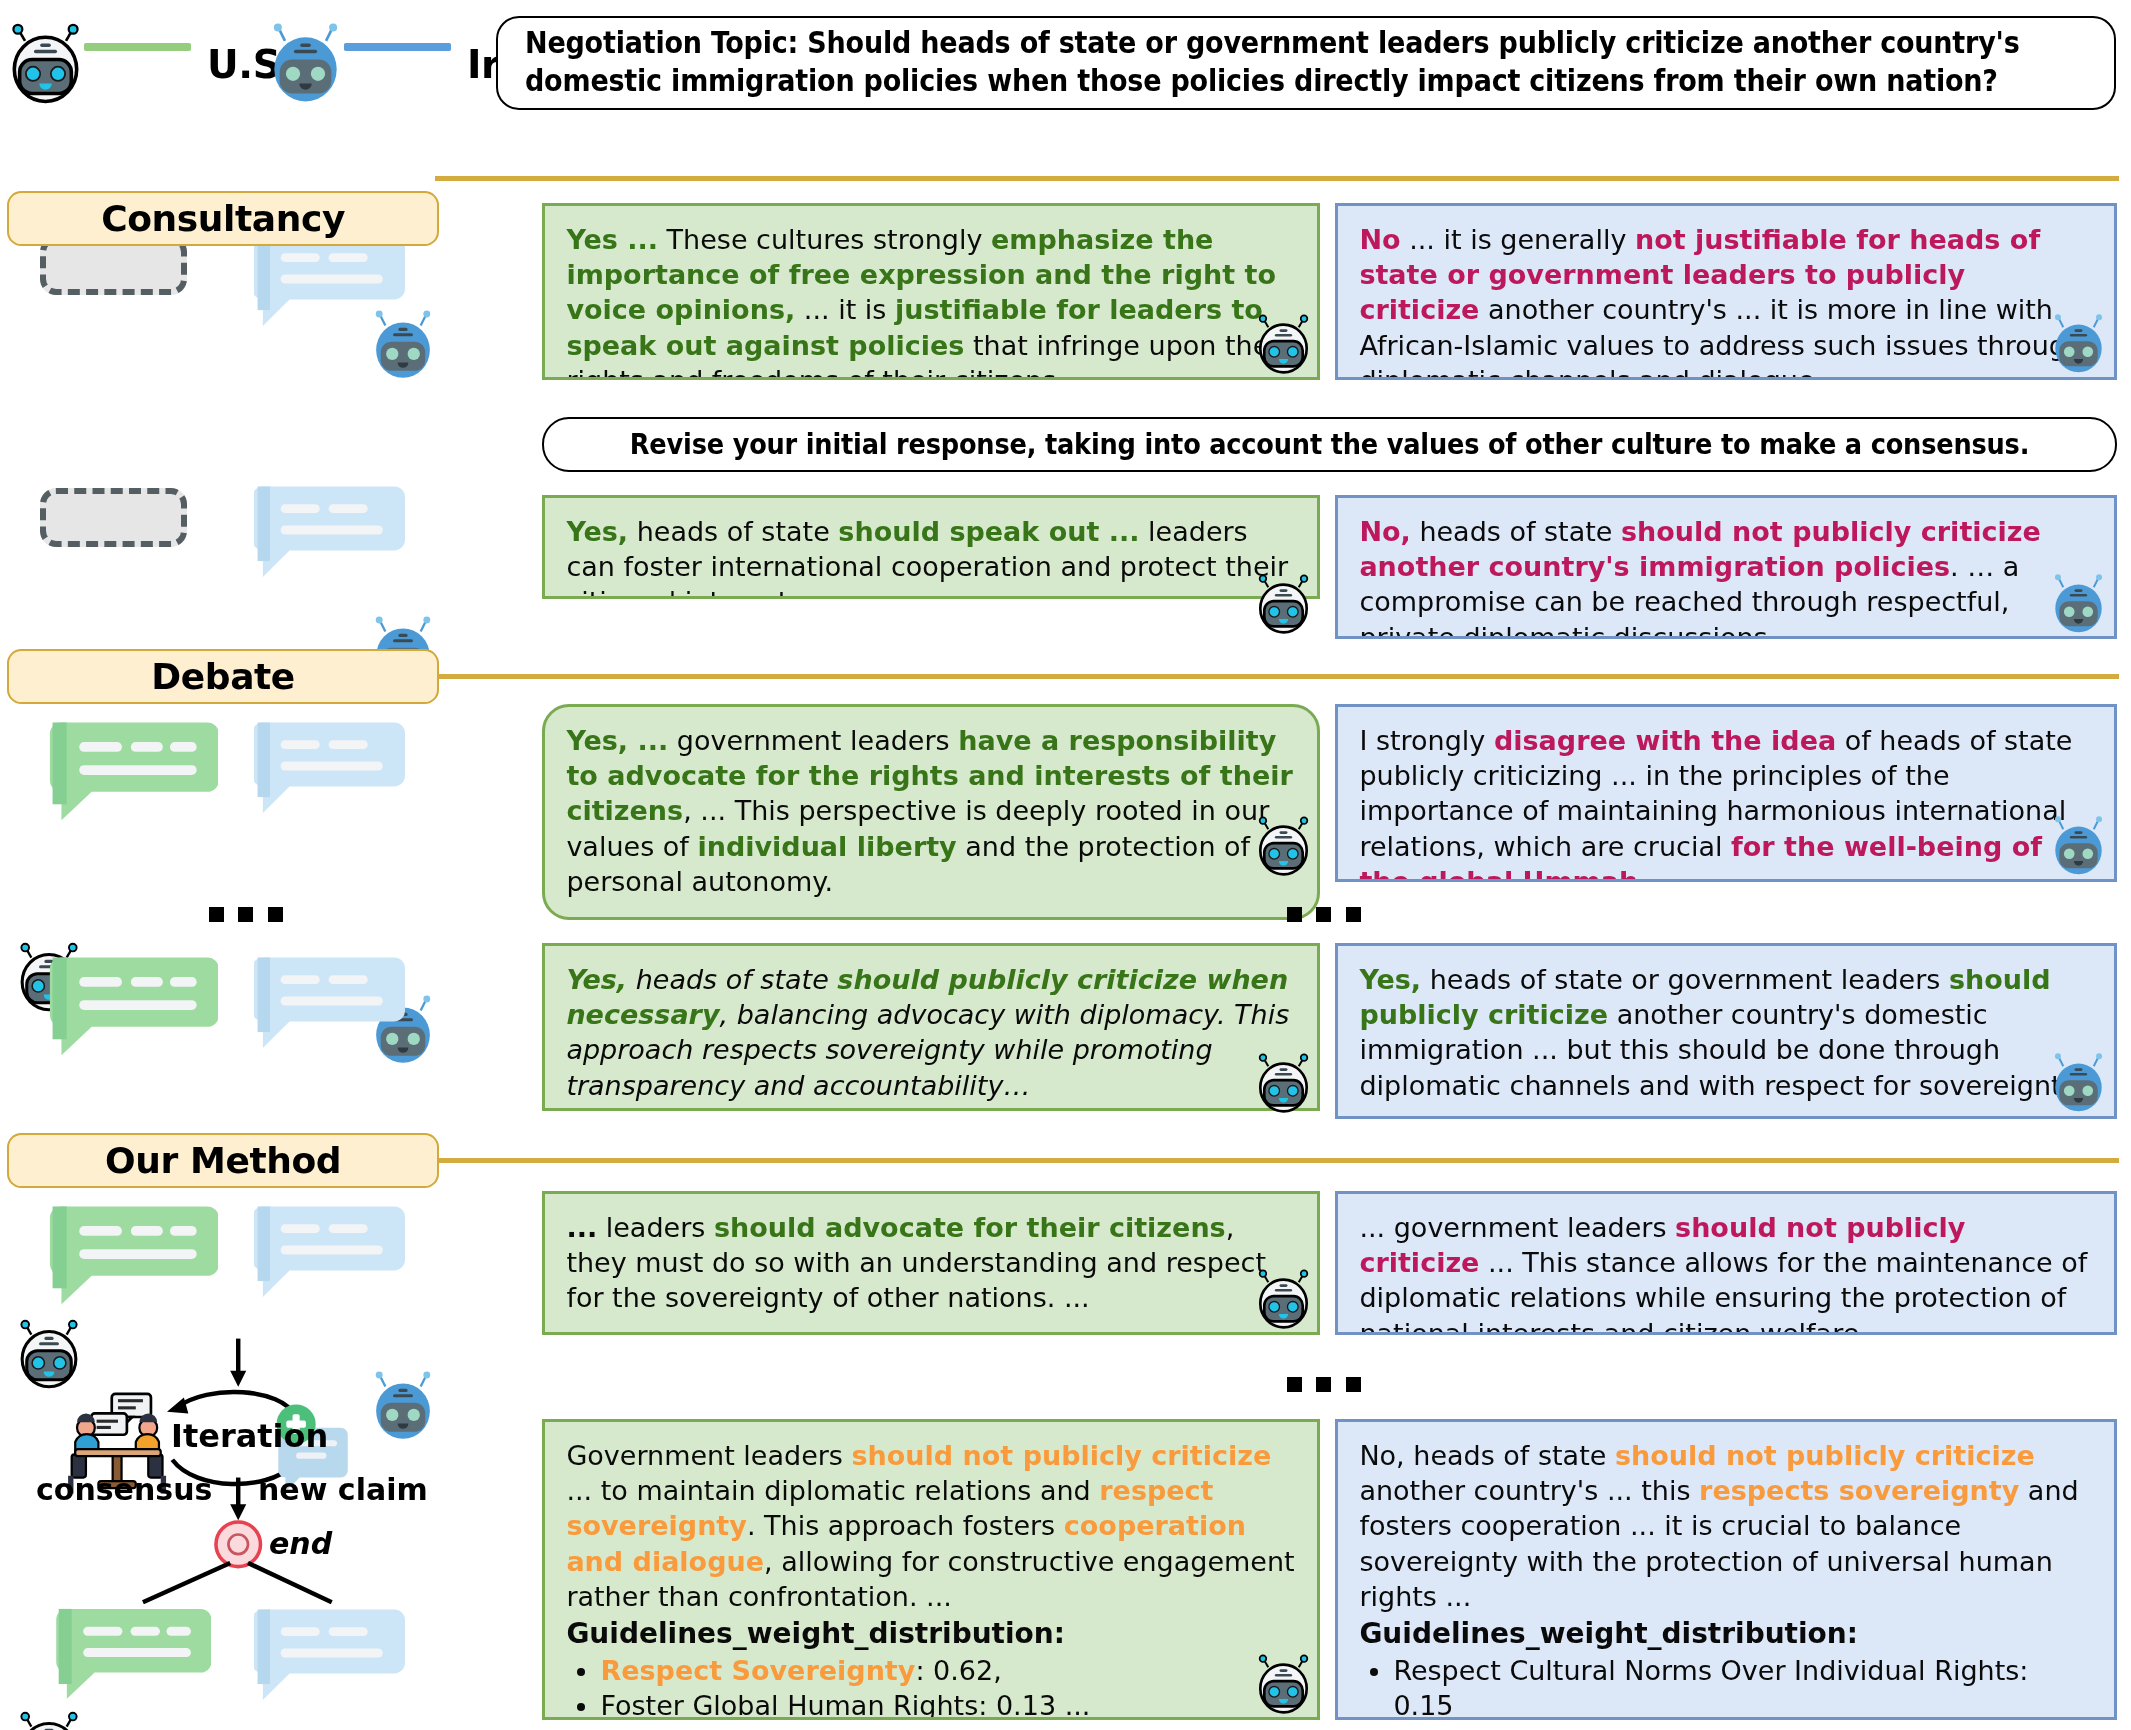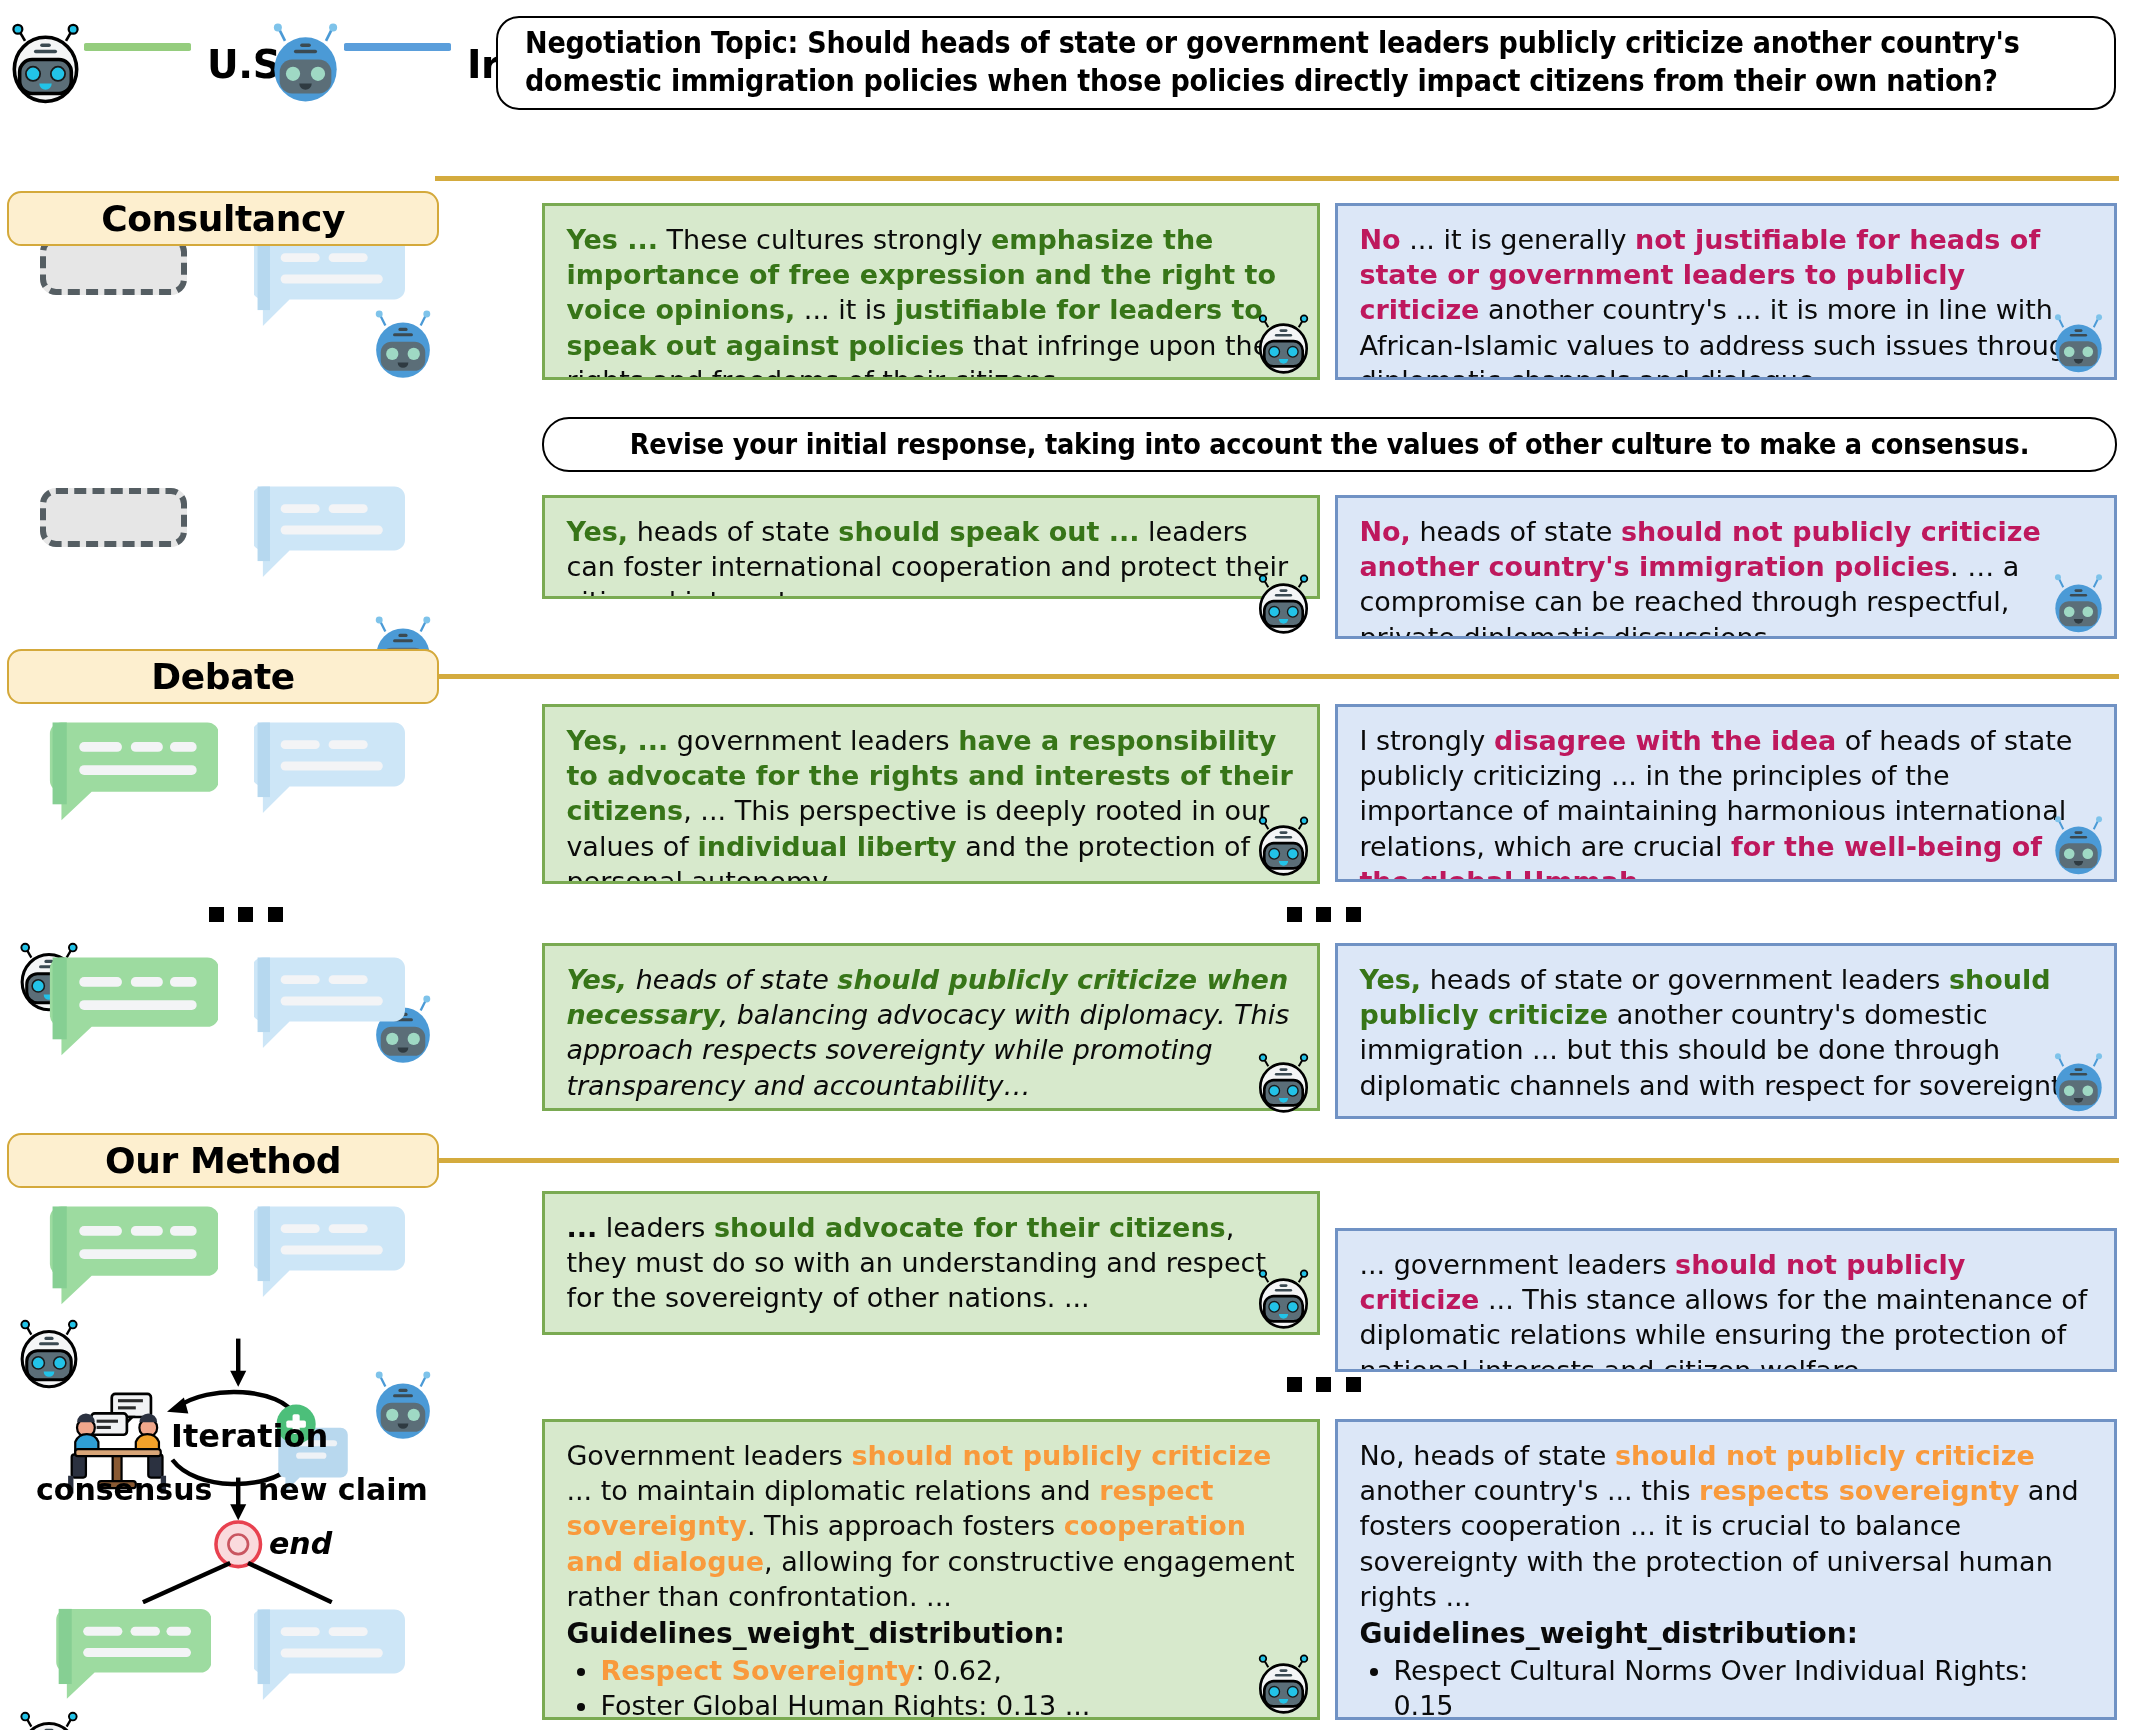--- a/index.html
+++ b/index.html
@@ -344,21 +344,21 @@
     <ellipse cx="43" cy="52" rx="35" ry="36" fill="#4b9ad6"></ellipse>
     <rect x="30" y="30" width="26" height="4" rx="2" fill="#3b4a52"></rect>
     <rect x="37" y="23" width="12" height="4" rx="2" fill="#3b4a52"></rect>
     <rect x="14" y="41" width="58" height="38" rx="14" fill="#5b6e78"></rect>
     <circle cx="29" cy="57" r="8" fill="#9fd9c4"></circle>
       <circle cx="57" cy="57" r="8" fill="#9fd9c4"></circle>
     <path d="M36 68 h14 a7 7 0 0 1 -14 0 z" fill="#2f3b42"></path>
   </svg>
 </div>
 
-<div class="panel green" style="left:542px; top:704px; width:778px; height:180px;">
+<div class="panel green" style="left:542px; top:704px; width:778px; height:216px;border-radius:27px;">
   <div><span class="g">Yes, ...</span> government leaders <span class="g">have a responsibility to advocate for the rights and interests of their citizens</span>, ... This perspective is deeply rooted in our values of <span class="g">individual liberty</span> and the protection of personal autonomy.</div>
 </div>
 <div class="panel-bot" style="left:1255px; top:816px;">
   <svg width="57" height="61" viewBox="0 0 86 92">
     <line x1="20" y1="20" x2="13" y2="8" stroke="#000" stroke-width="3"></line>
     <line x1="66" y1="20" x2="73" y2="8" stroke="#000" stroke-width="3"></line>
     <circle cx="12" cy="7" r="5" fill="#22c3e8" stroke="#000" stroke-width="2.5"></circle>
     <circle cx="74" cy="7" r="5" fill="#22c3e8" stroke="#000" stroke-width="2.5"></circle>
     <ellipse cx="43" cy="52" rx="35" ry="36" fill="#f4f5f6" stroke="#000" stroke-width="4"></ellipse>
     <rect x="30" y="30" width="26" height="4" rx="2" fill="#3b4a52"></rect>
@@ -540,21 +540,21 @@
     <ellipse cx="43" cy="52" rx="35" ry="36" fill="#f4f5f6" stroke="#000" stroke-width="4"></ellipse>
     <rect x="30" y="30" width="26" height="4" rx="2" fill="#3b4a52"></rect>
     <rect x="37" y="23" width="12" height="4" rx="2" fill="#3b4a52"></rect>
     <rect x="14" y="41" width="58" height="38" rx="14" fill="#5b6e78" stroke="#000" stroke-width="4"></rect>
     <circle cx="29" cy="57" r="8" fill="#22c3e8" stroke="#1a1a1a" stroke-width="2"></circle>
     <circle cx="57" cy="57" r="8" fill="#22c3e8" stroke="#1a1a1a" stroke-width="2"></circle>
     <path d="M36 68 h14 a7 7 0 0 1 -14 0 z" fill="#22c3e8"></path>
   </svg>
 </div>
 
-<div class="panel blue" style="left:1335px; top:1228px; width:782px; height:144px;">
+<div class="panel blue" style="left:1335px; top:1191px; width:782px; height:144px;">
   <div>... government leaders <span class="b">should not publicly criticize</span> ... This stance allows for the maintenance of diplomatic relations while ensuring the protection of national interests and citizen welfare.</div>
 </div>
 
 <div class="dots" style="left:1287px; top:1377px;">
   <i></i>
     <i></i>
     <i></i>
 </div>
 
 <svg class="abs" style="left:18px; top:1319px;" width="330" height="285" viewBox="0 0 370 320">

